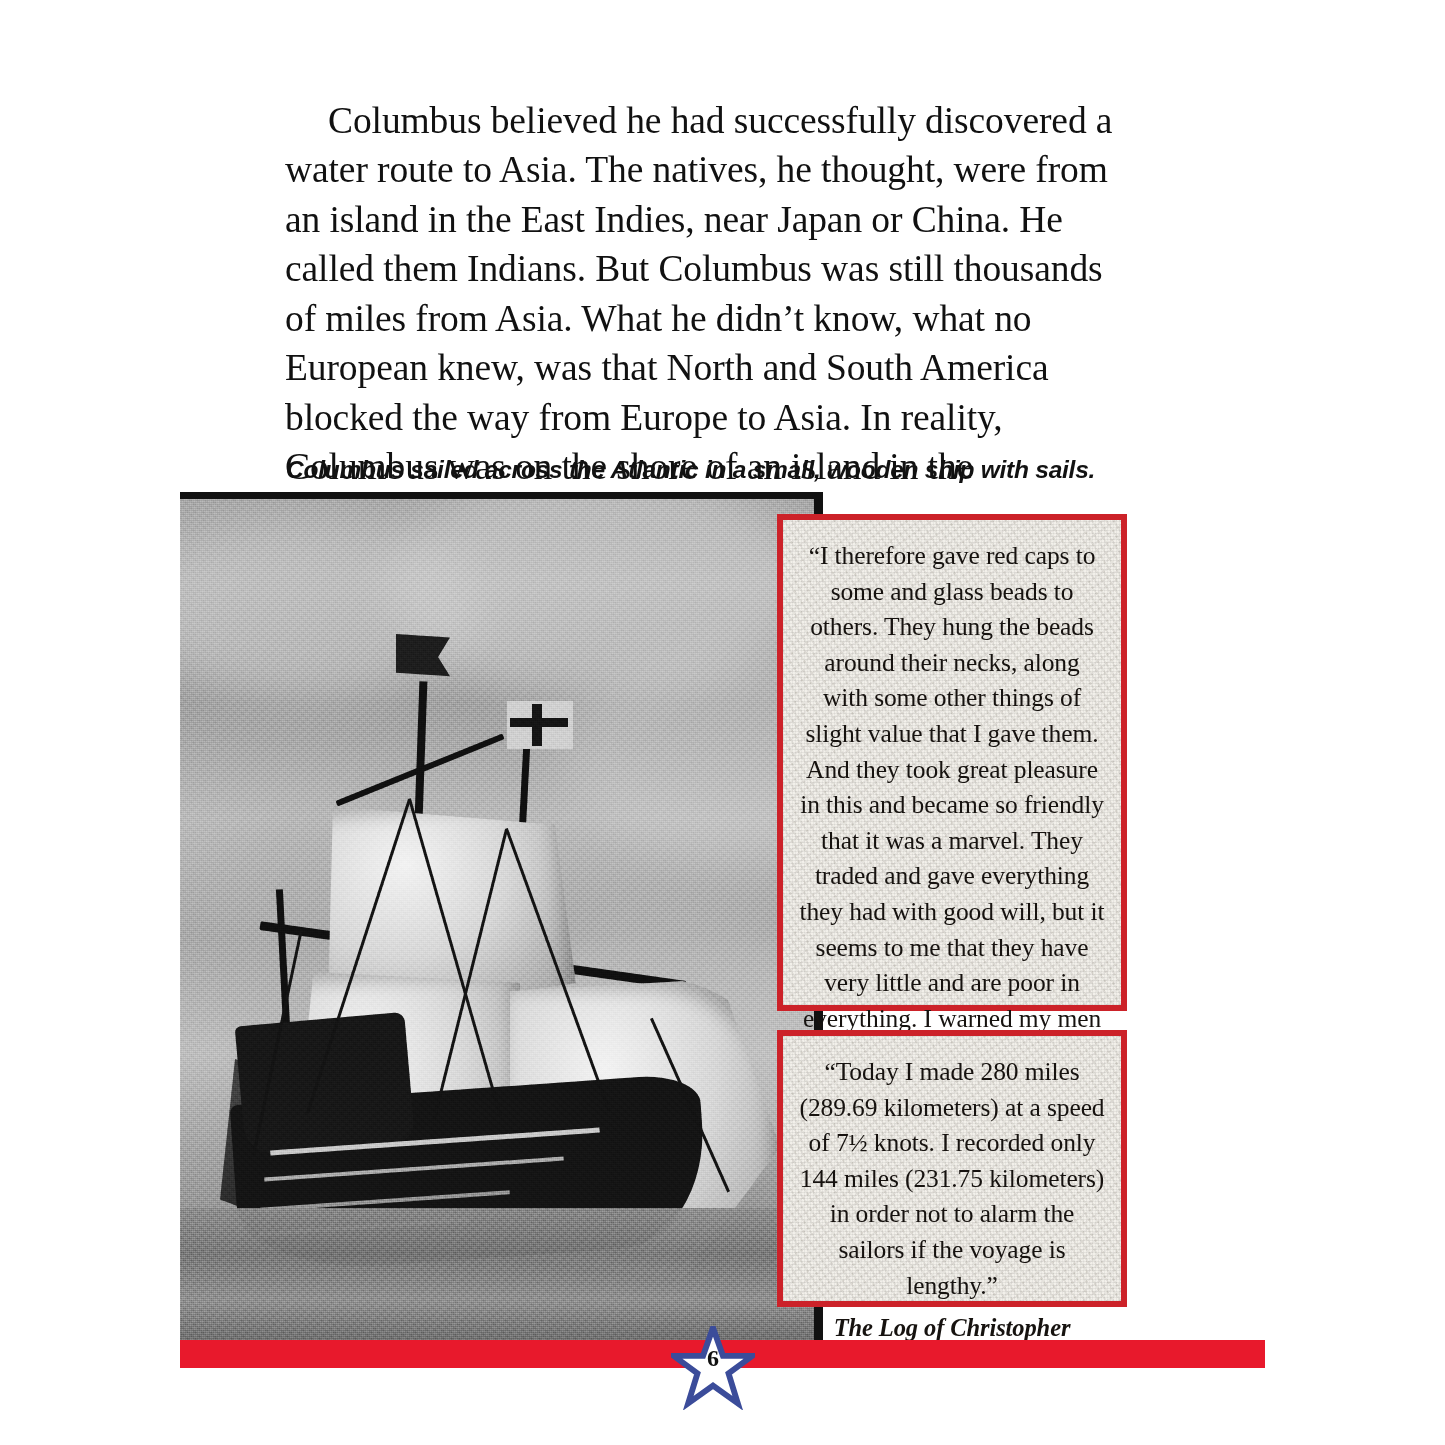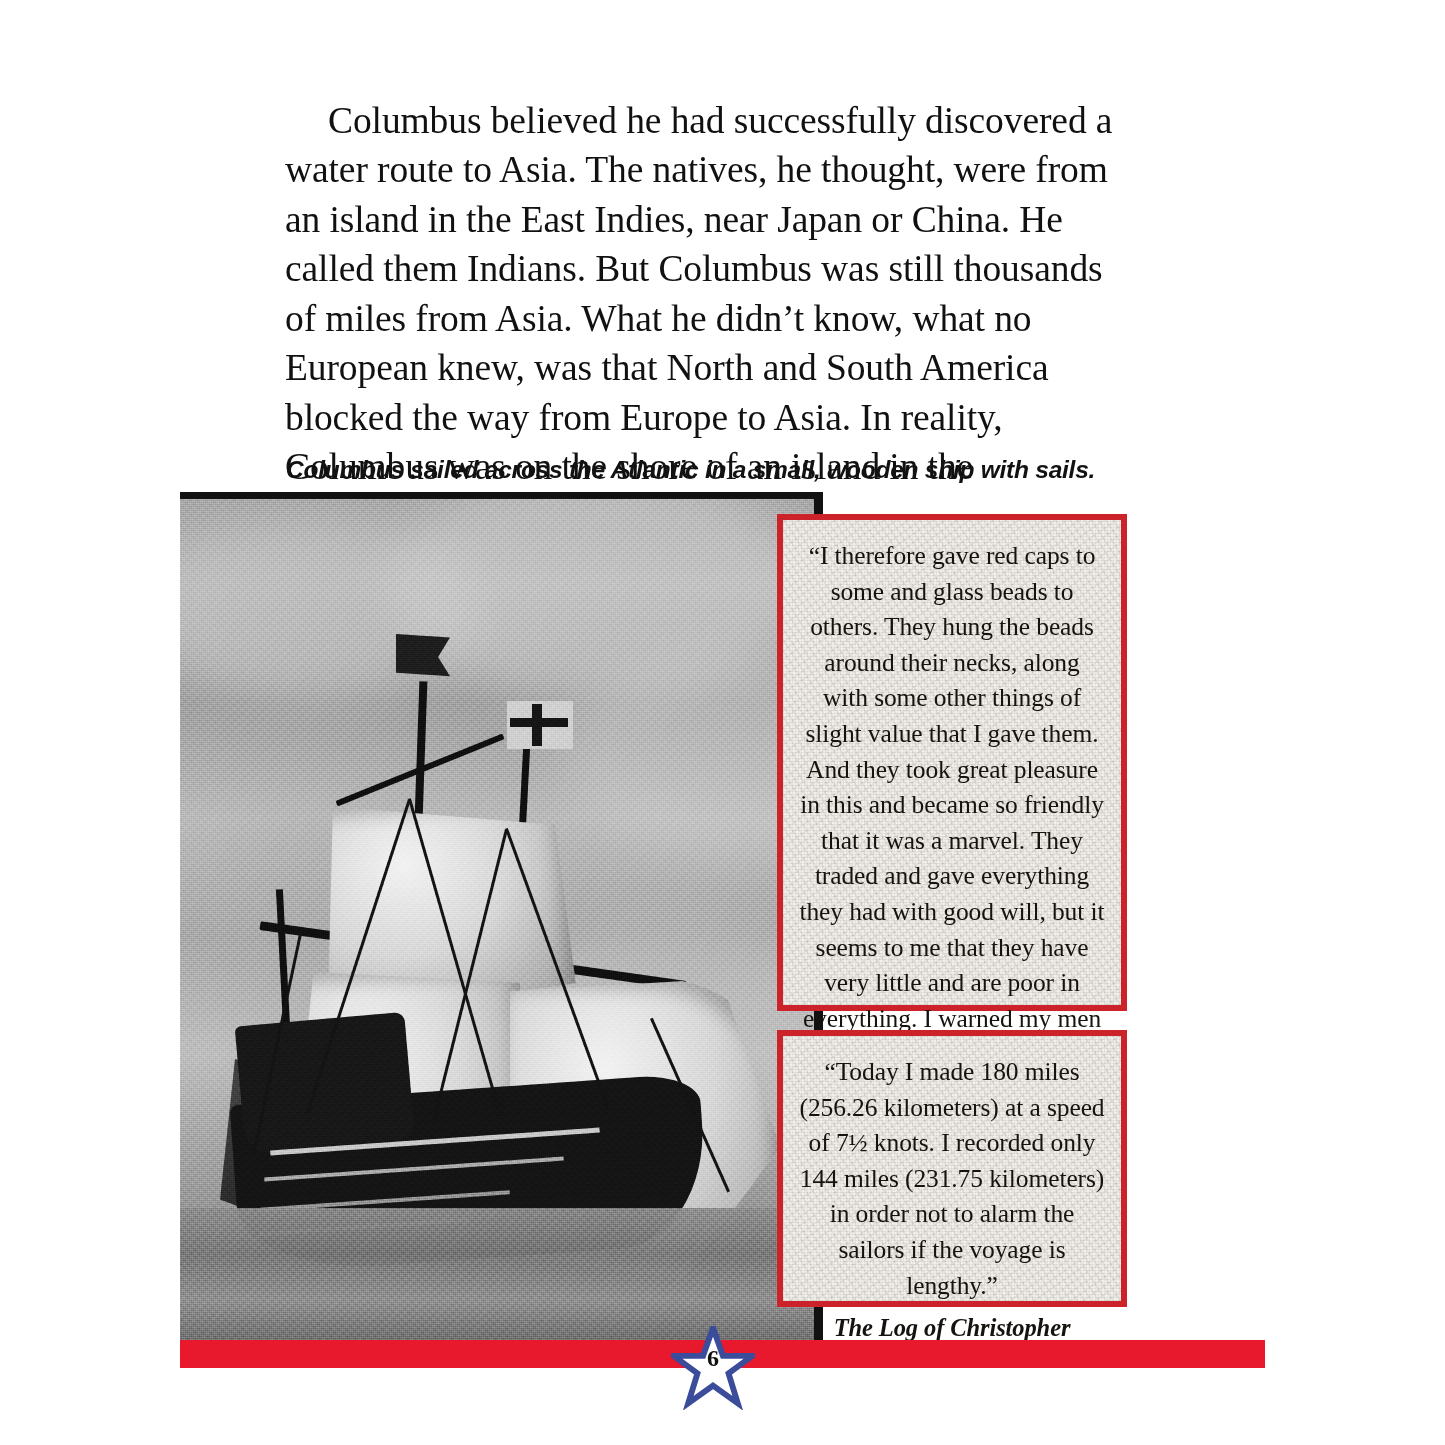--- a/index.html
+++ b/index.html
@@ -319,21 +319,21 @@
   </div>
 
   <div id="vert-divider"></div>
 
   <div id="quote-box-1" class="quote-box">
     <p class="quote-text">“I therefore gave red caps to some and glass beads to others. They hung the beads around their necks, along with some other things of slight value that I gave them. And they took great pleasure in this and became so friendly that it was a marvel. They traded and gave everything they had with good will, but it seems to me that they have very little and are poor in everything. I warned my men to take nothing from the people without giving them something in exchange.”</p>
     <p class="quote-source">The Log of Christopher Columbus</p>
   </div>
 
   <div id="quote-box-2" class="quote-box">
-    <p class="quote-text">“Today I made 180 miles (256.26 kilometers) at a speed of 7½ knots. I recorded only 144 miles (231.75 kilometers) in order not to alarm the sailors if the voyage is lengthy.”</p>
+    <p class="quote-text">“Today I made 280 miles (289.69 kilometers) at a speed of 7½ knots. I recorded only 144 miles (231.75 kilometers) in order not to alarm the sailors if the voyage is lengthy.”</p>
     <p class="quote-source">The Log of Christopher Columbus</p>
   </div>
 
   <div id="bottom-bar"></div>
 
   <div id="page-star">
     <svg width="84" height="84" viewBox="0 0 100 100" aria-hidden="true">
       <polygon points="50,2 61.8,35.5 97,35.5 68.5,56.5 79.5,92 50,71 20.5,92 31.5,56.5 3,35.5 38.2,35.5" fill="#ffffff" stroke="#3b4c9a" stroke-width="7" stroke-linejoin="miter"></polygon>
     </svg>
   </div>

